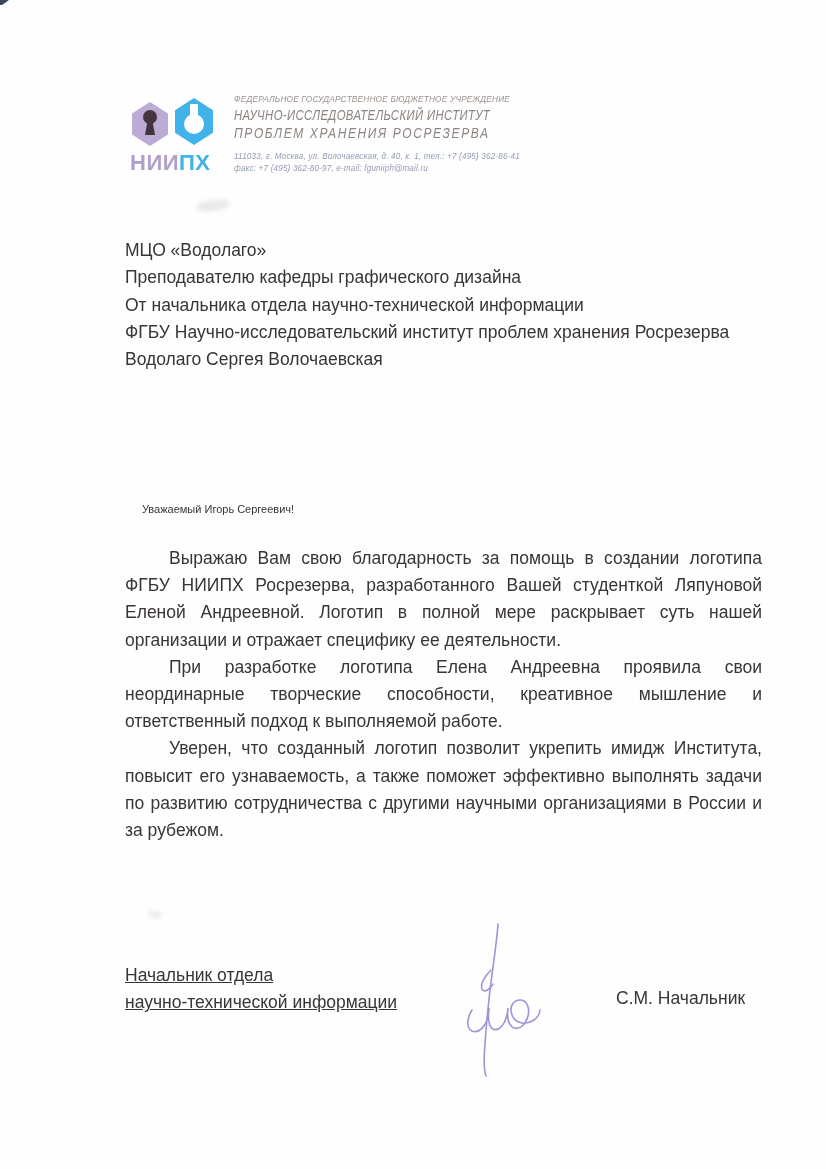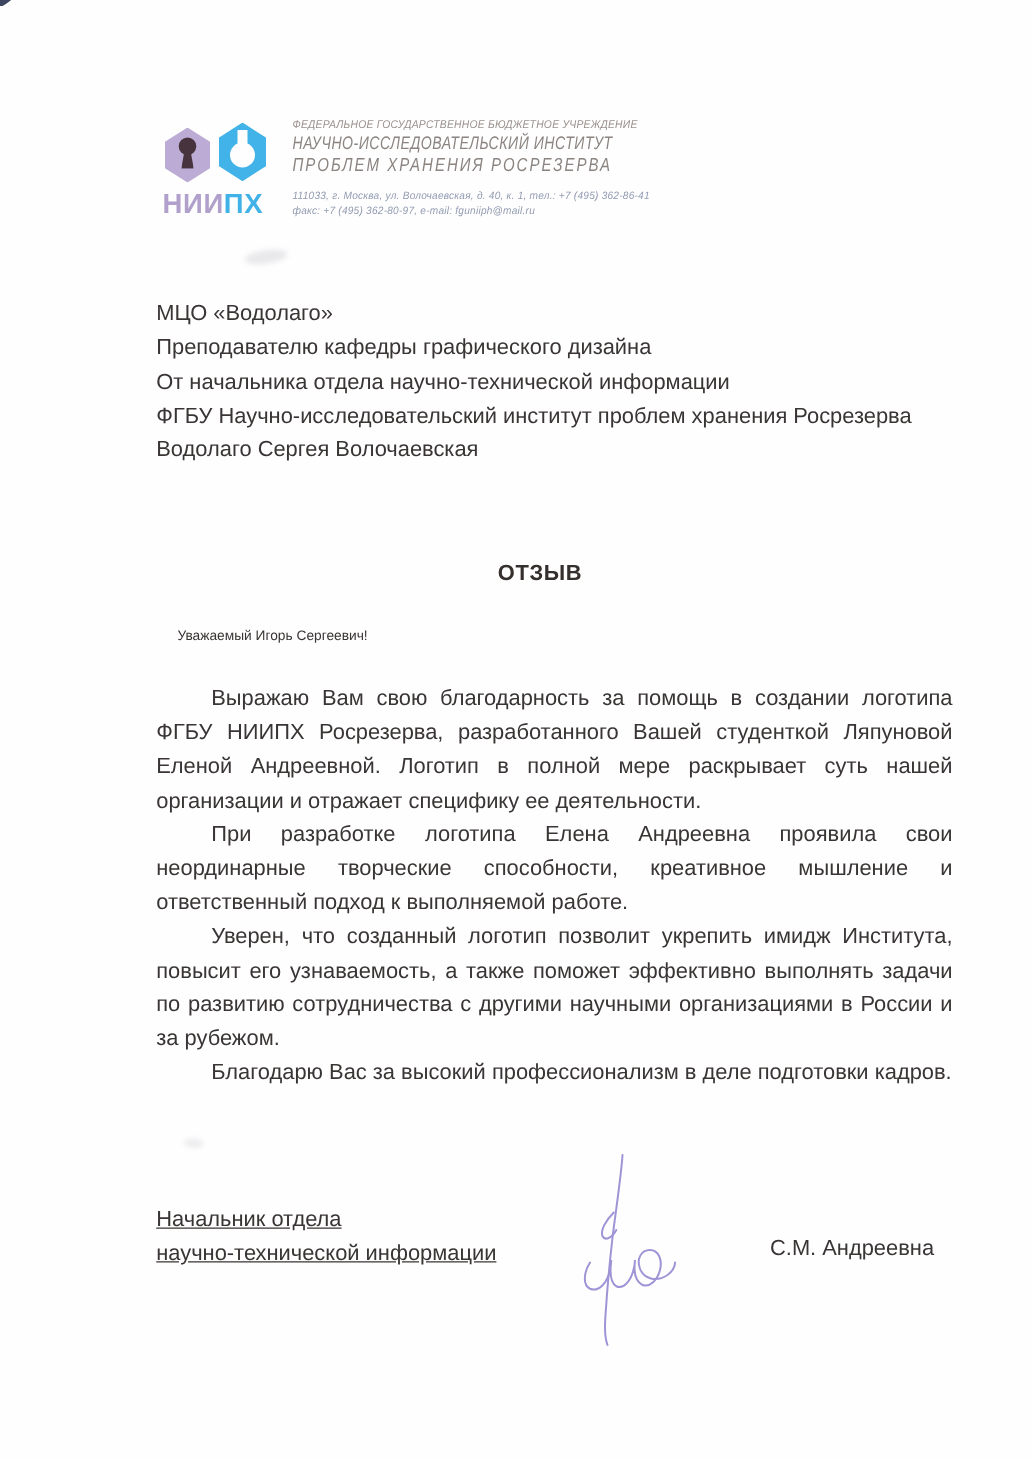--- a/index.html
+++ b/index.html
@@ -135,41 +135,39 @@
   </header>
 
   <section class="recipient">
     <div>МЦО «Водолаго»</div>
     <div>Преподавателю кафедры графического дизайна</div>
     <div>От начальника отдела научно-технической информации</div>
     <div>ФГБУ Научно-исследовательский институт проблем хранения Росрезерва</div>
     <div>Водолаго Сергея Волочаевская</div>
   </section>
 
-  <h1 class="letter-title">ОТЗЫВ</h1>
 
   <div class="salutation">Уважаемый Игорь Сергеевич!</div>
 
   <section class="letter-body">
     <p>Выражаю Вам свою благодарность за помощь в создании логотипа ФГБУ НИИПХ Росрезерва, разработанного Вашей студенткой Ляпуновой Еленой Андреевной. Логотип в полной мере раскрывает суть нашей организации и отражает специфику ее деятельности.</p>
     <p>При разработке логотипа Елена Андреевна проявила свои неординарные творческие способности, креативное мышление и ответственный подход к выполняемой работе.</p>
     <p>Уверен, что созданный логотип позволит укрепить имидж Института, повысит его узнаваемость, а также поможет эффективно выполнять задачи по развитию сотрудничества с другими научными организациями в России и за рубежом.</p>
-    <p>Благодарю Вас за высокий профессионализм в деле подготовки кадров.</p>
   </section>
 
   <footer>
     <div class="sig-position">
       <div>Начальник отдела</div>
       <div>научно-технической информации</div>
     </div>
 
     <svg class="sig-ink" width="120" height="162" viewBox="0 0 120 162" fill="none">
       <g stroke="#8d82cf" stroke-width="1.6" stroke-linecap="round" fill="none" opacity="0.85">
         <path d="M56,6 C55,22 51,48 48,72 C46,90 44,110 43,126 C42,138 41,150 44,158"></path>
         <path d="M49,52 C43,58 38,66 40,71 C42,75 48,72 51,66"></path>
         <path d="M30,92 C25,100 24,110 30,113 C37,116 44,108 46,98 C47,94 47,92 47,90 C46,98 46,108 51,111 C57,114 63,106 65,97 C66,93 66,91 66,90 C65,98 66,107 72,110 C78,112 84,106 86,98 C88,90 85,82 78,82 C71,82 67,89 70,97 C73,105 83,108 92,102 C96,99 98,95 98,92"></path>
       </g>
     </svg>
 
-    <div class="sig-name">С.М. Андреевна</div>
+    <div class="sig-name">С.М. Начальник</div>
   </footer>
 
 </div>
 
 </body></html>

